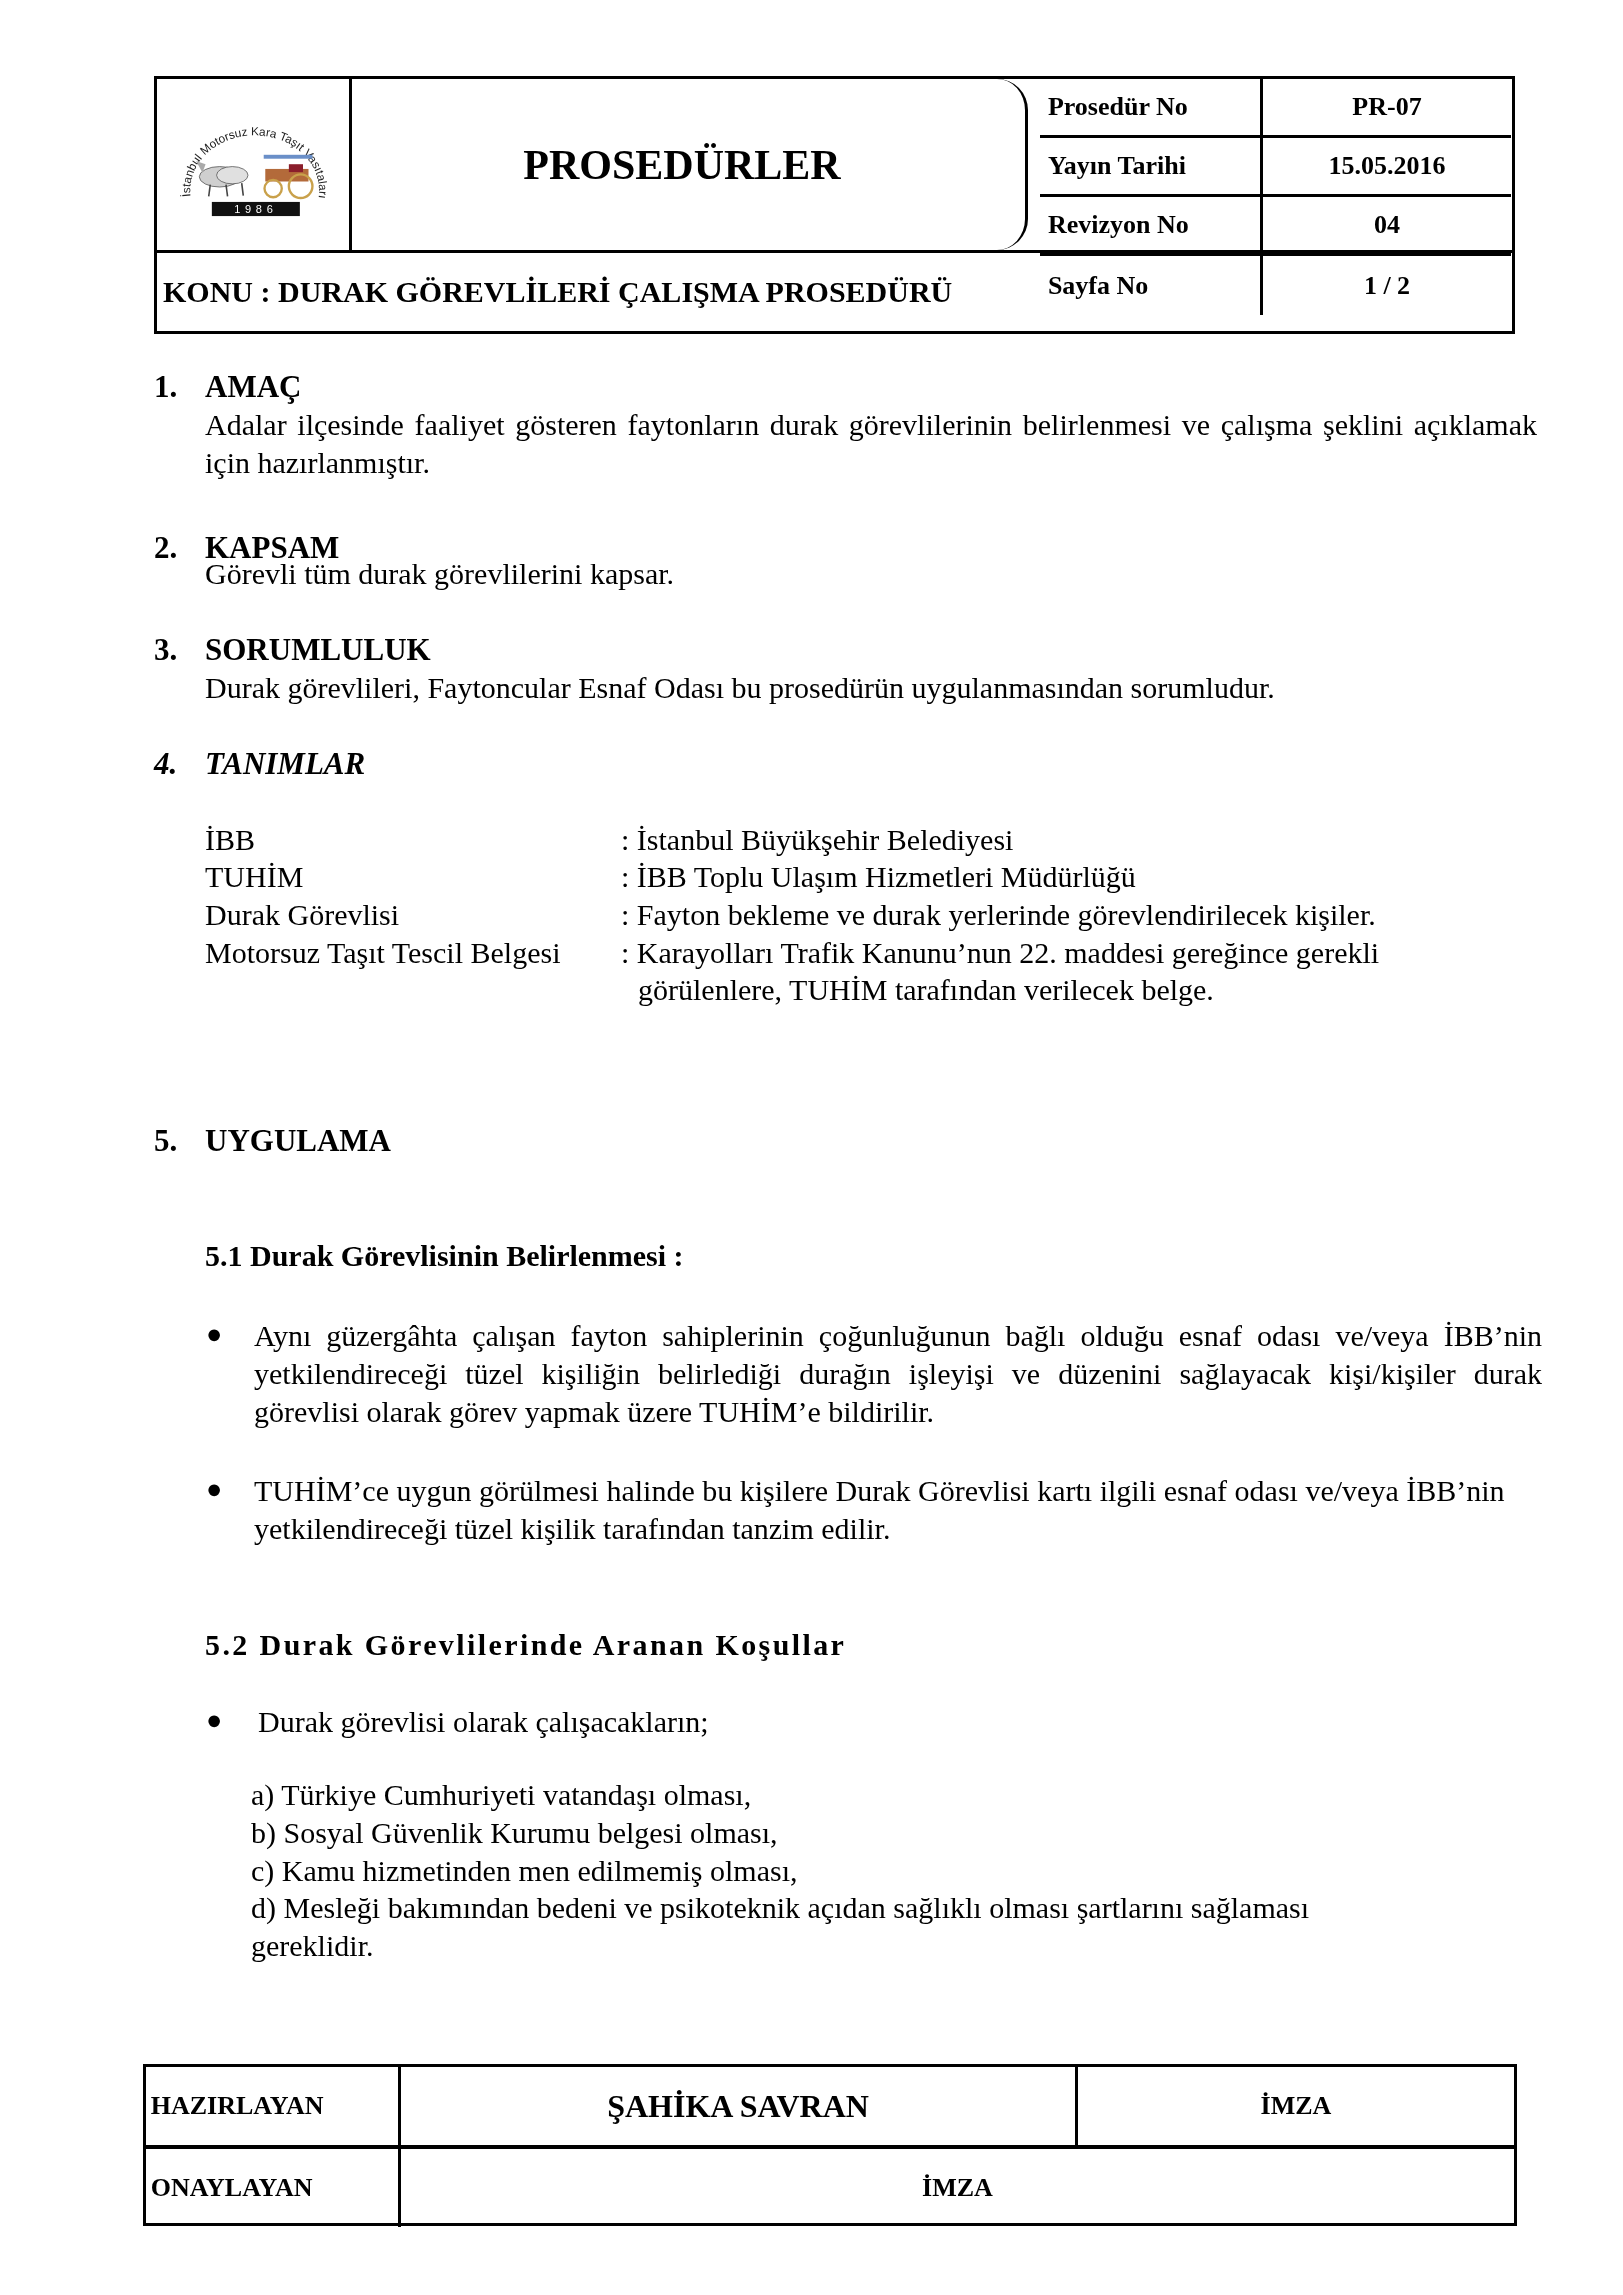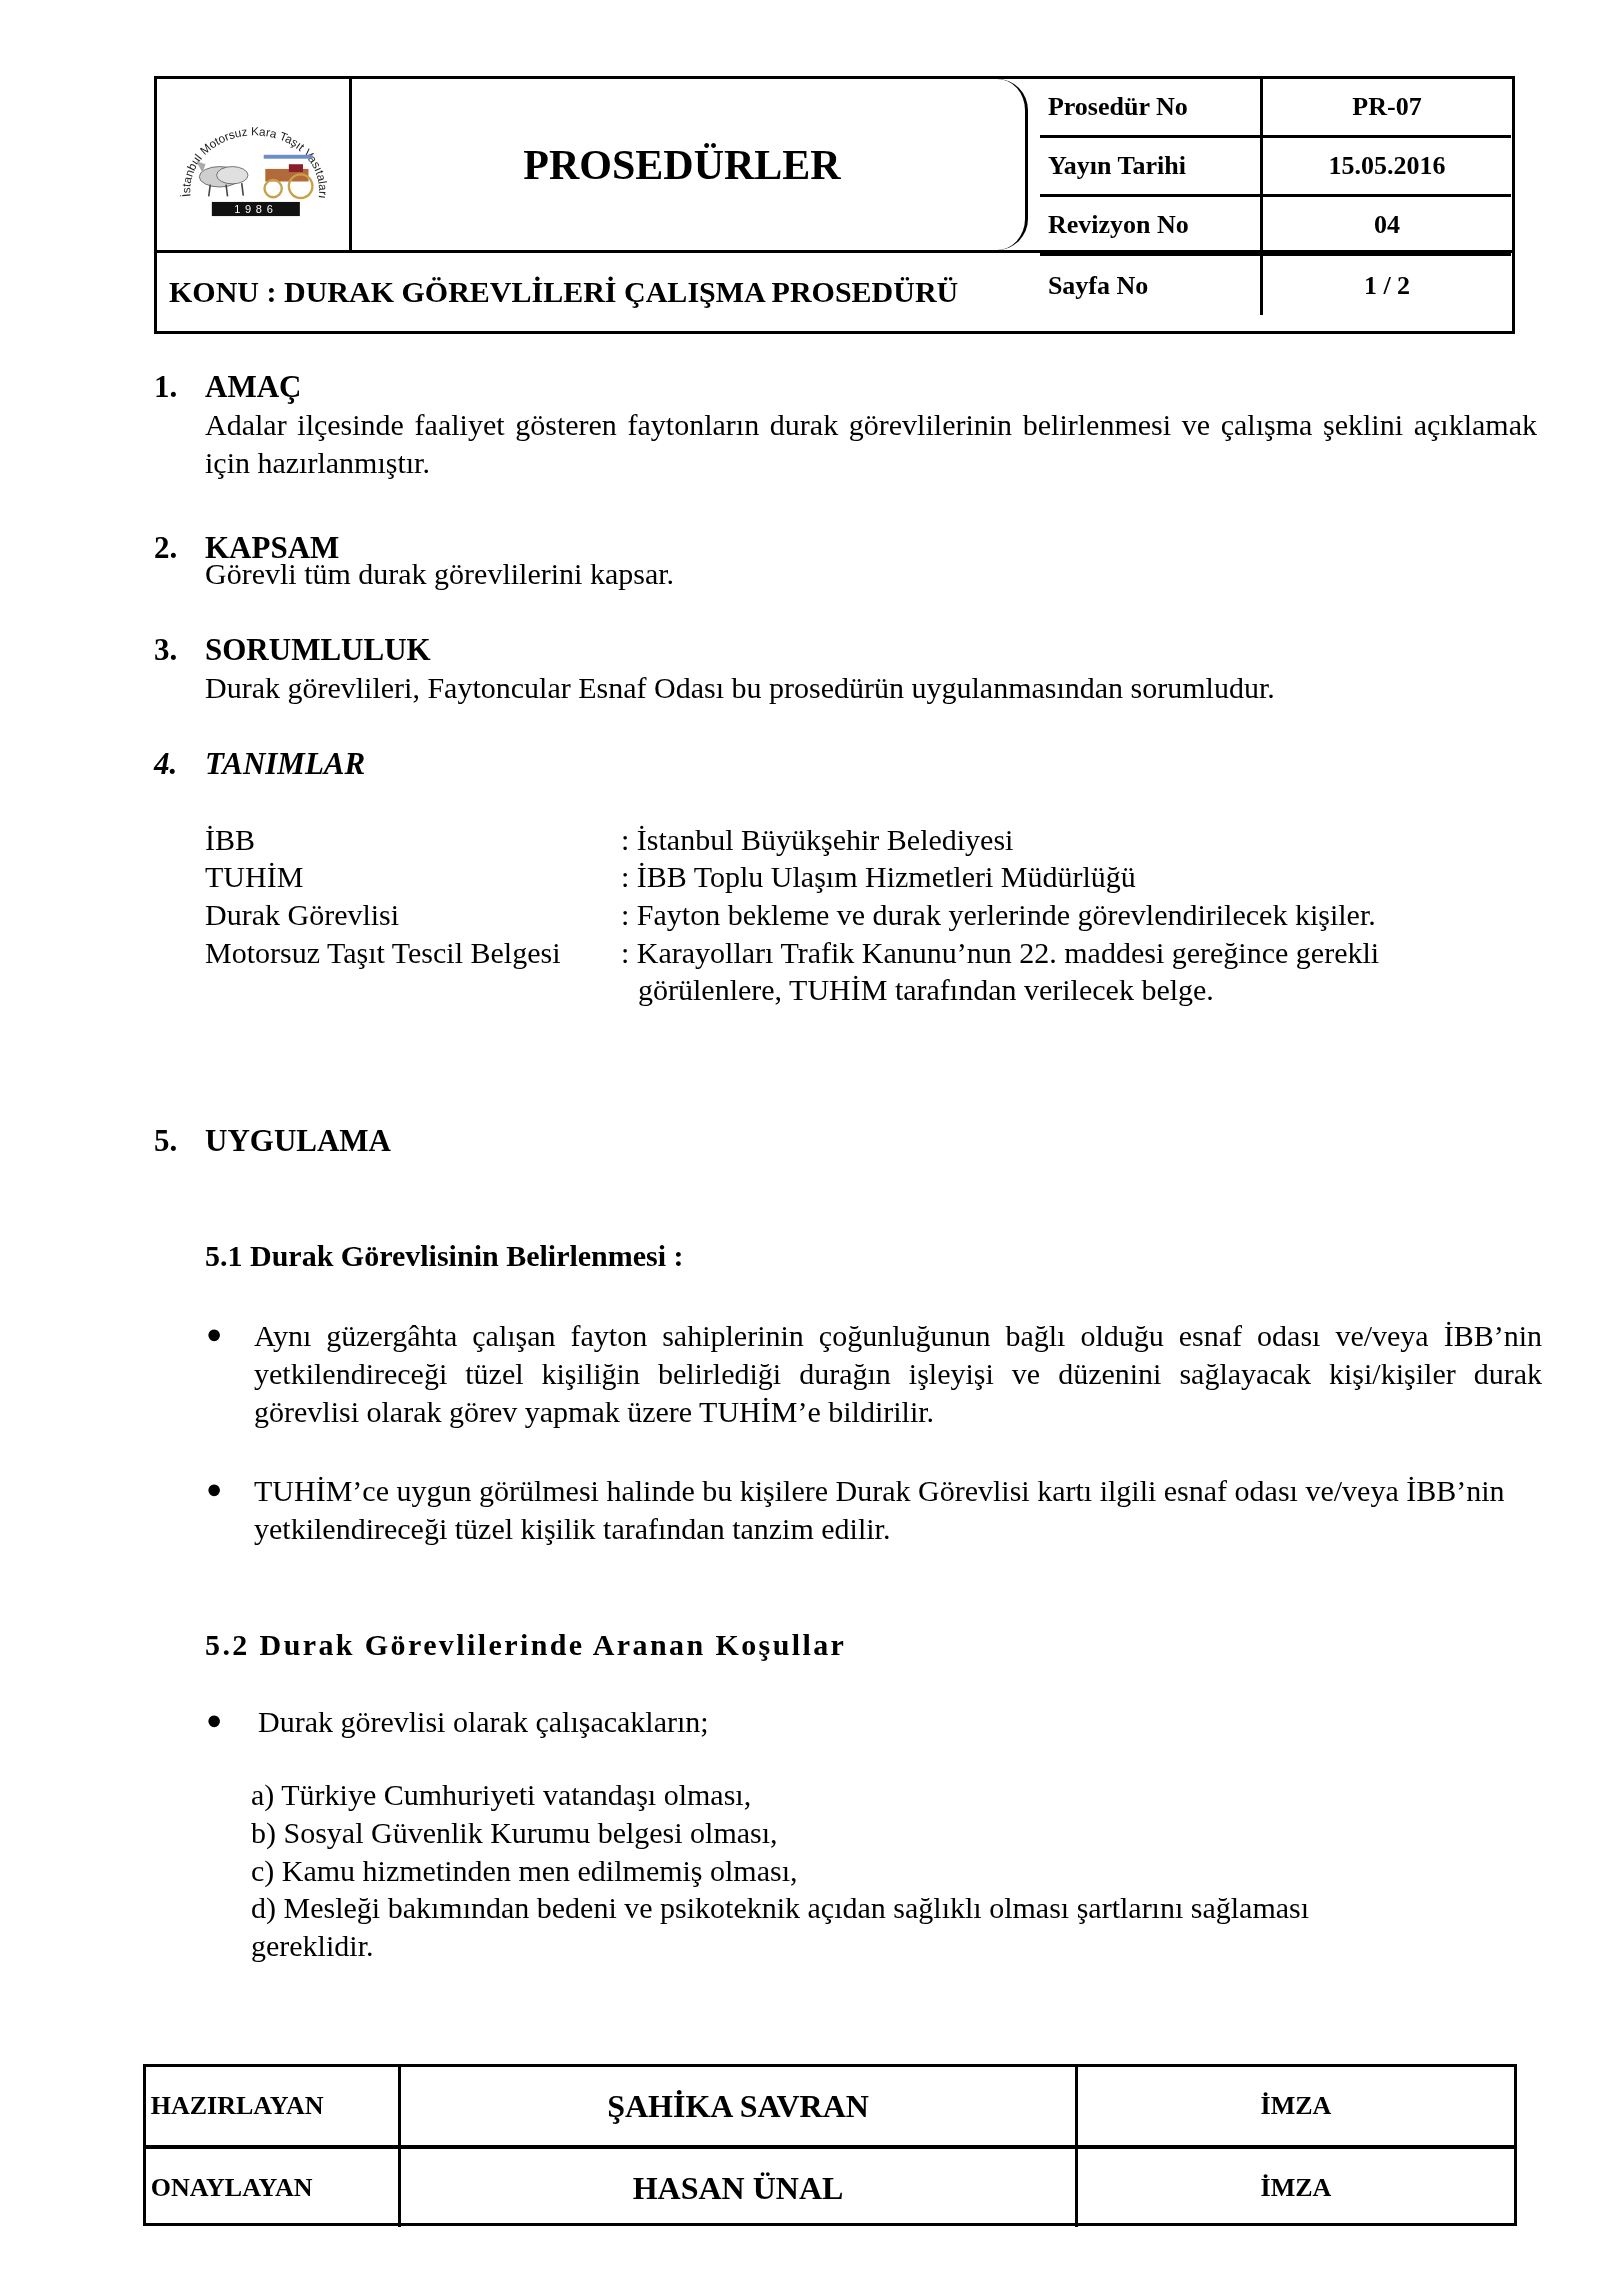--- a/index.html
+++ b/index.html
@@ -5,21 +5,21 @@
   html, body { margin:0; padding:0; background:#ffffff; }
   body { width:1623px; height:2295px; position:relative; font-family:"Liberation Serif", serif; color:#000; }
   .hdr { position:absolute; left:154px; top:76px; width:1361px; height:258px; border:3.1px solid #000; box-sizing:border-box; }
   .logo-cell { position:absolute; left:0; top:0; width:195px; height:171px; border-right:3.1px solid #000; box-sizing:border-box; display:flex; align-items:center; justify-content:center; }
   .title-cell { position:absolute; left:182px; top:0; width:689px; height:171px; border-right:3.1px solid #000; box-sizing:border-box; display:flex; align-items:center; justify-content:center; font-weight:bold; font-size:42px;border-radius:31px; }
   .meta { position:absolute; left:883px; top:0; width:471px; height:171px; }
   .meta-row { display:flex; height:59px; border-bottom:3.1px solid #000; box-sizing:border-box; }
   .meta-row:last-child { border-bottom:none; }
   .meta-k { width:223px; border-right:3.1px solid #000; box-sizing:border-box; font-weight:bold; font-size:26px; padding-left:7.9px; display:flex; align-items:center; }
   .meta-v { flex:1; font-weight:bold; font-size:26px; display:flex; align-items:center; justify-content:center; }
-  .konu { position:absolute; left:0; top:171px; width:100%; height:80px; border-top:3.1px solid #000; box-sizing:border-box; font-weight:bold; font-size:30px; display:flex; align-items:center; padding-left:12px; }
+  .konu { position:absolute; left:0; top:171px; width:100%; height:80px; border-top:3.1px solid #000; box-sizing:border-box; font-weight:bold; font-size:30px; display:flex; align-items:center; padding-left:6px; }
   .sec-h { position:absolute; left:154px; font-weight:bold; font-size:31px; }
   .sec-h .num { display:inline-block; width:51px; }
   .para { position:absolute; left:205px; width:1332px; font-size:30px; line-height:38px; }
   .justify { text-align:justify; text-align-last:left; }
   .def-row { position:absolute; left:205px; font-size:30px; line-height:38px; }
   .def-k { position:absolute; left:0; white-space:nowrap; }
   .def-v { position:absolute; left:416px; width:903px; white-space:nowrap; }
   .sub-h { position:absolute; left:205px; font-weight:bold; font-size:30px; }
   .bullet { position:absolute; left:206px; font-size:27px; }
   .blist { position:absolute; left:254px; width:1288px; font-size:30px; line-height:38px; }
@@ -140,17 +140,16 @@
 <div class="alpha" style="top:1927px;">gereklidir.</div>
 
 <div class="foot">
   <div class="frow r1">
     <div class="fc1">HAZIRLAYAN</div>
     <div class="fc2">ŞAHİKA SAVRAN</div>
     <div class="fc3">İMZA</div>
   </div>
   <div class="frow r2">
     <div class="fc1">ONAYLAYAN</div>
-    <div class="fc2">HASAN ÜNAL</div>
     <div class="fc3">İMZA</div>
   </div>
 </div>
 
 
 </body></html>

